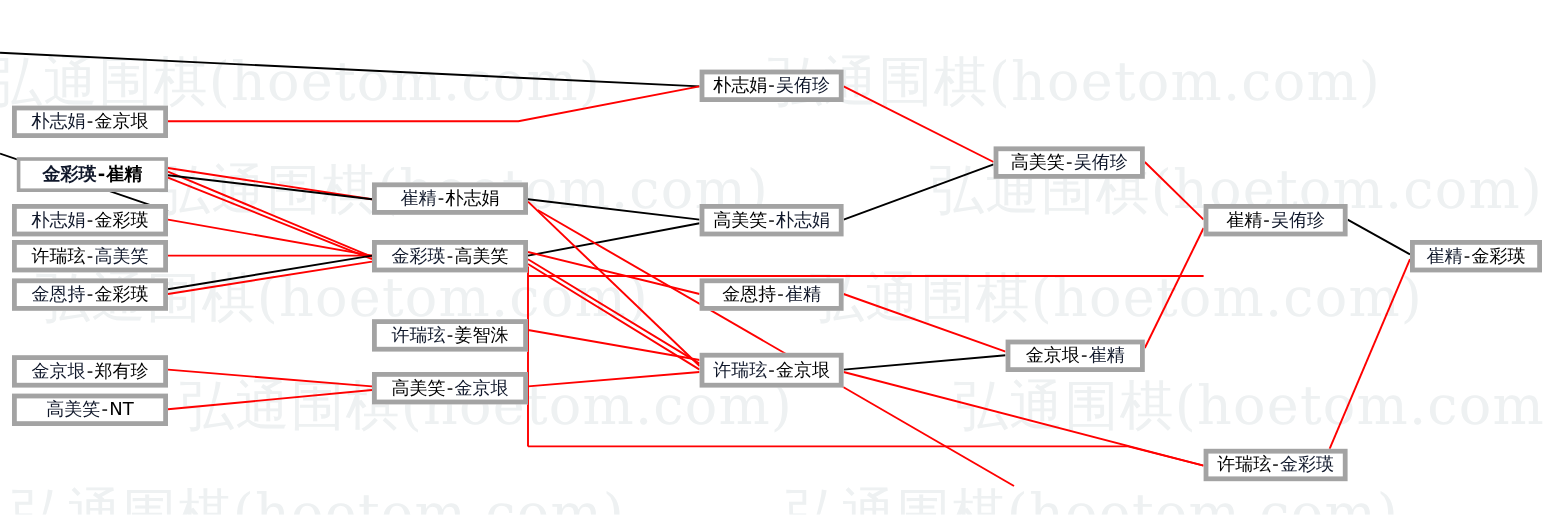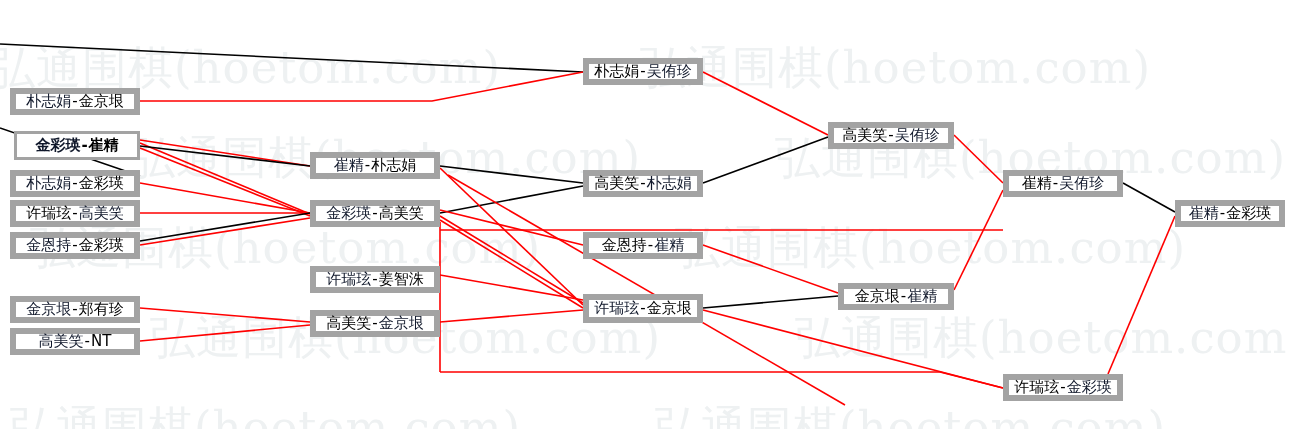--- a/index.html
+++ b/index.html
@@ -43,21 +43,21 @@
     position: absolute;
     left: 0; top: 0;
     width: 1289px;
     height: 429px;
     z-index: 2;
   }
   .match-box {
     position: absolute;
     box-sizing: border-box;
     background: #ffffff;
-    border: 6px solid #a3a3a3;
+    border: 4px solid #a3a3a3;
     display: flex;
     align-items: center;
     justify-content: center;
     font-size: 15px;
     line-height: 1;
     white-space: nowrap;
     color: #000000;
     cursor: pointer;
   }
   .match-box.thick {

